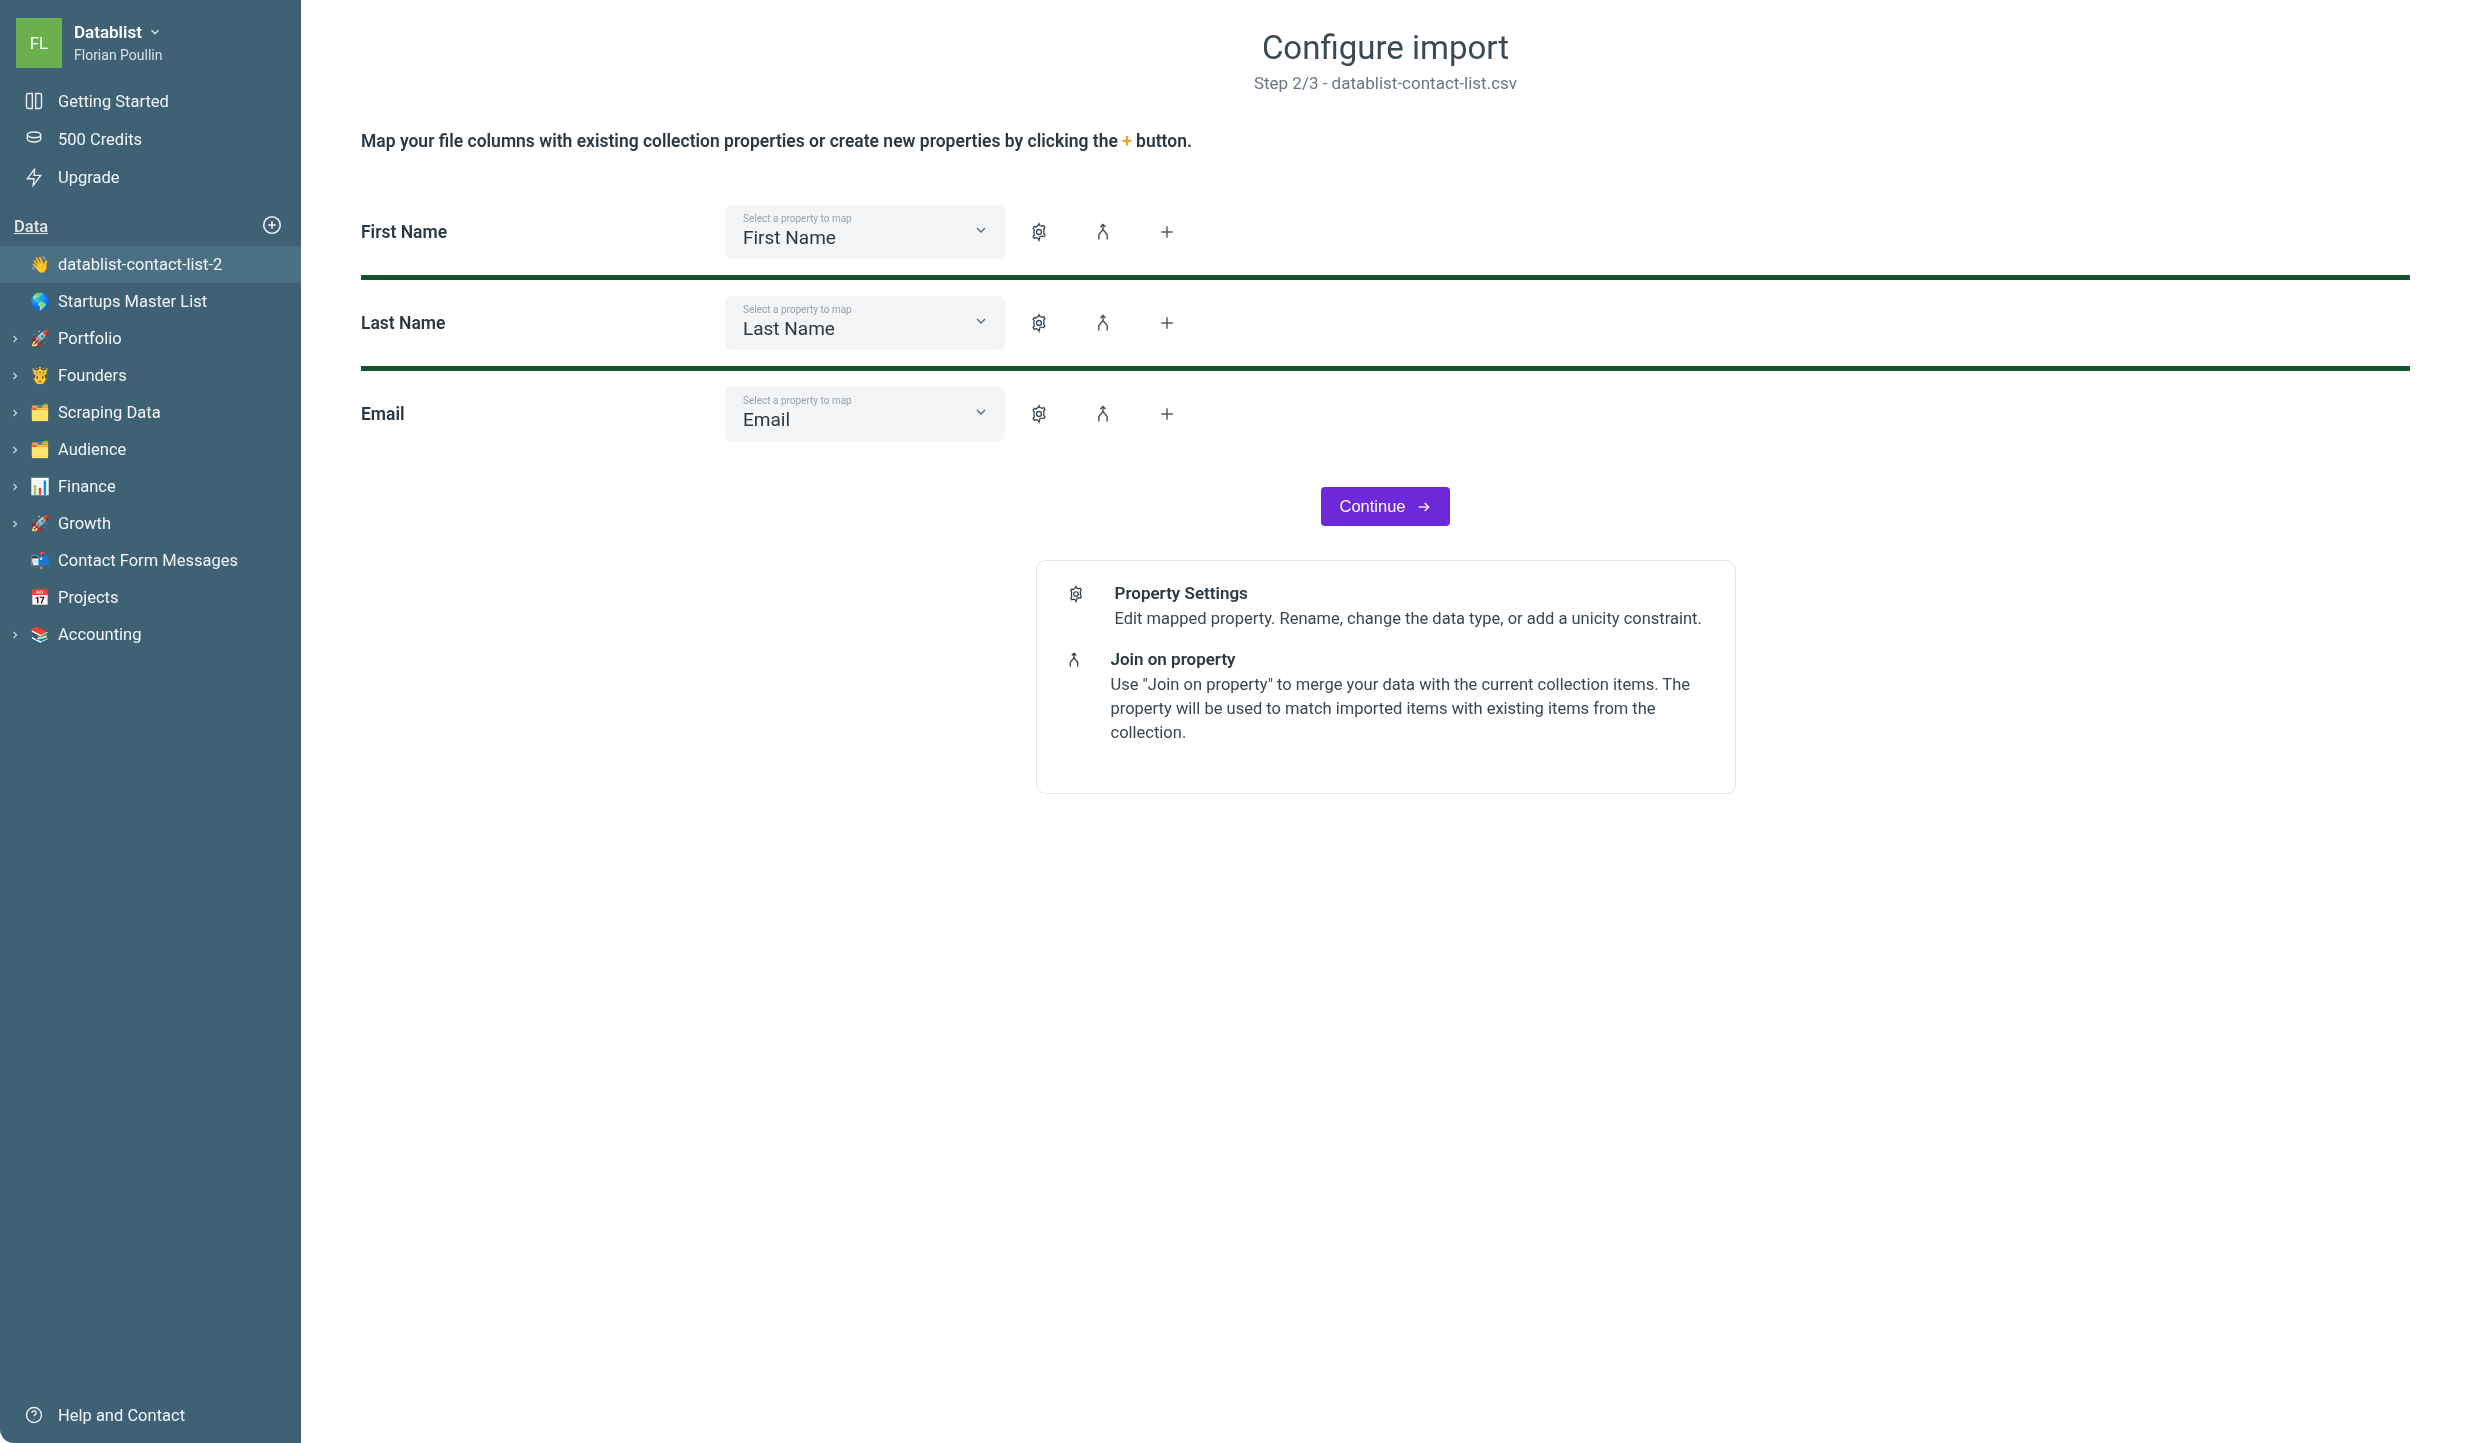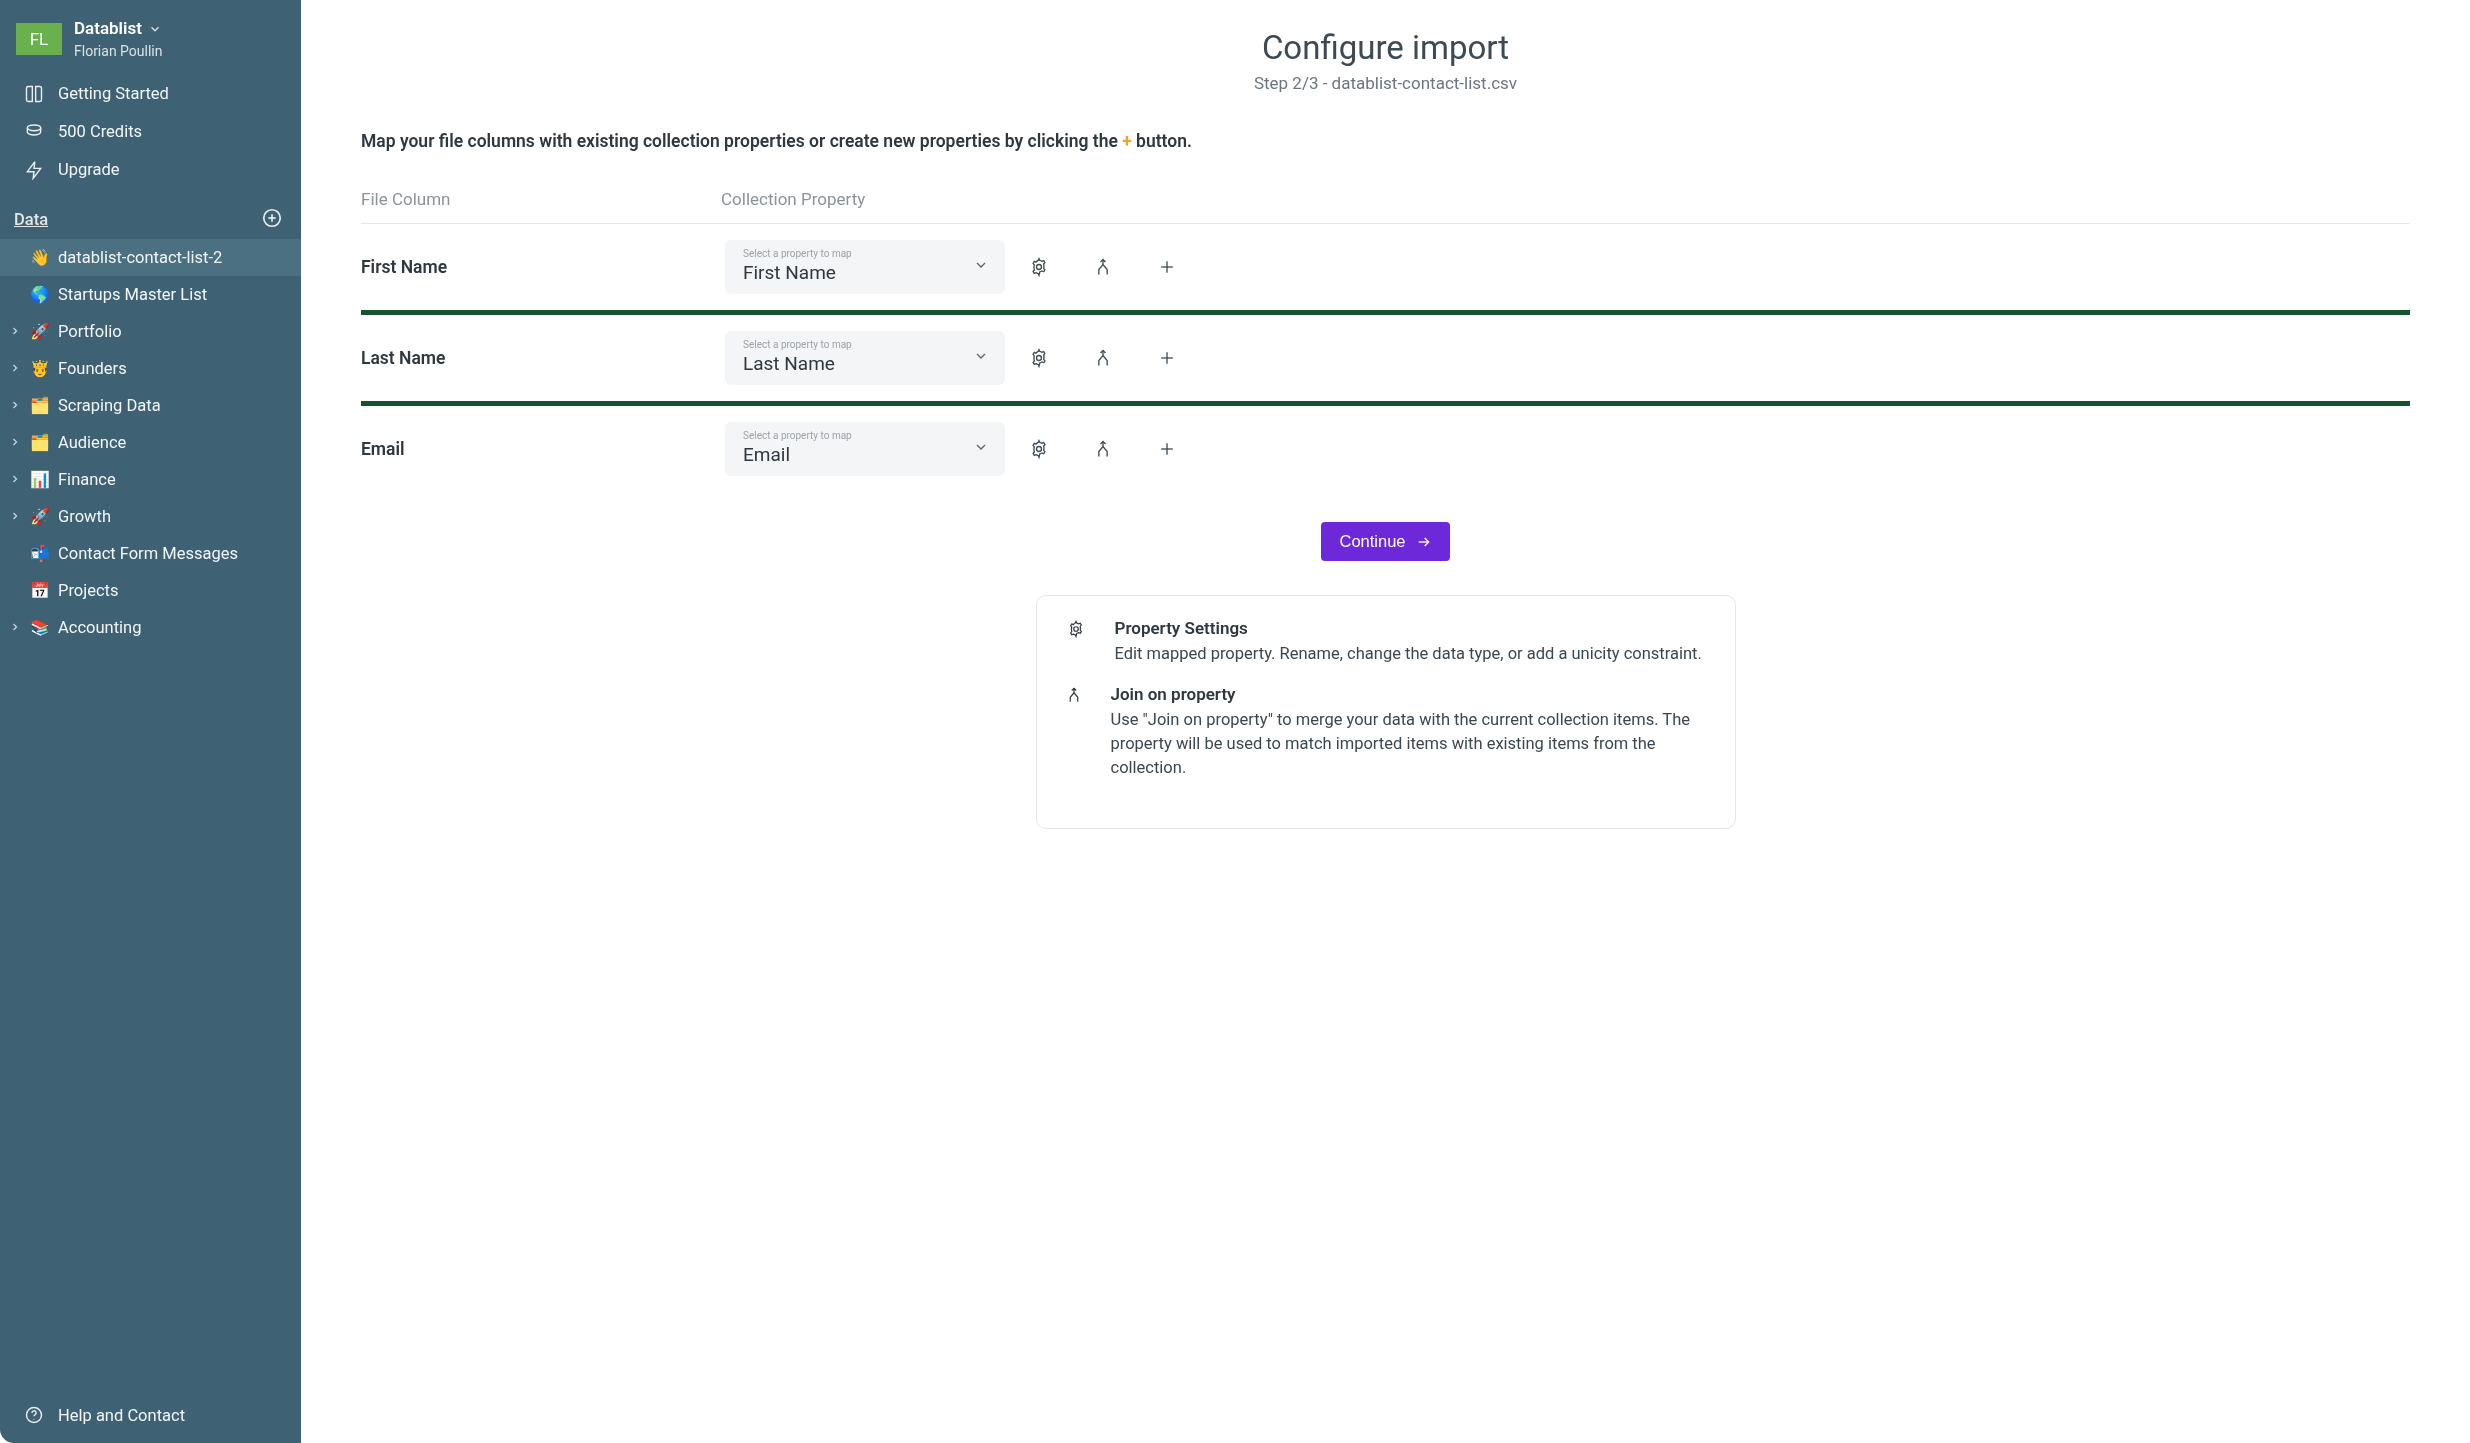--- a/index.html
+++ b/index.html
@@ -21,21 +21,21 @@
     padding-top: 14px;
     border-bottom-left-radius: 14px;
   }
   .ws-header {
     display: flex;
     align-items: center;
     gap: 12px;
     padding: 4px 16px 14px 16px;
   }
   .avatar {
-    width: 46px; height: 32px;
+    width: 46px; height: 50px;
     background: #6ab04c;
     color: #fff;
     display: flex; align-items: center; justify-content: center;
     font-size: 17px;
     font-weight: 400;
   }
   .ws-text { display:flex; flex-direction:column; line-height:1.25; }
   .ws-name { font-weight: 600; font-size: 17px; display:flex; align-items:center; gap:6px; }
   .ws-user { font-size: 14px; color: #d9e2e7; margin-top:4px;}
   .nav-item, .tree-item, .bottom-item {
@@ -280,24 +280,20 @@
 
   <main class="main">
     <h1 class="title">Configure import</h1>
     <div class="subtitle">Step 2/3 - datablist-contact-list.csv</div>
 
     <div class="instruction">
       <span>Map your file columns with existing collection properties or create new properties by clicking the </span><span class="plus-inline">+</span><span> button.</span>
     </div>
 
     <div class="map-table">
-      <div class="map-head">
-        <div>File Column</div>
-        <div>Collection Property</div>
-      </div>
       <div id="map-body">
           <div class="map-row">
             <div class="fc-name">First Name</div>
             <div class="prop-select">
               <span class="hint">Select a property to map</span>
               <span class="val">First Name</span>
               <span class="chev-down"><svg width="16" height="16" viewBox="0 0 24 24" stroke="#5b6670" fill="none" stroke-width="2">
                   <polyline points="6 9 12 15 18 9"></polyline>
                 </svg></span>
             </div>

